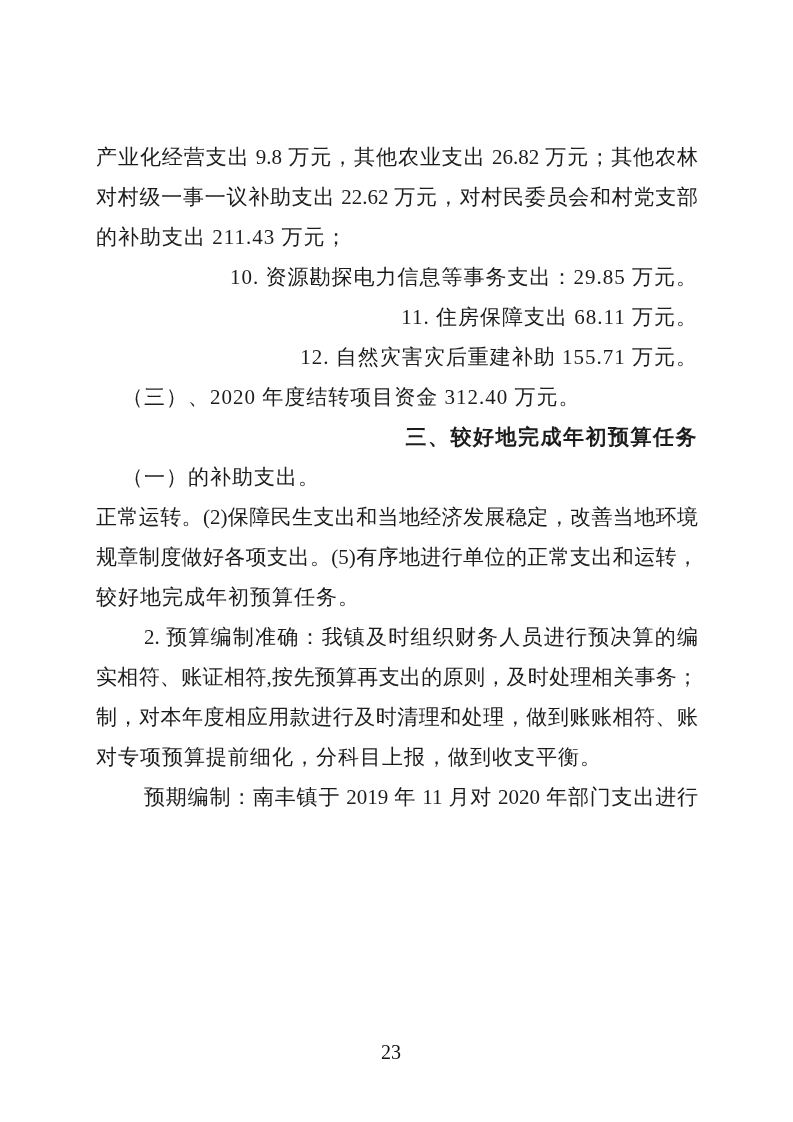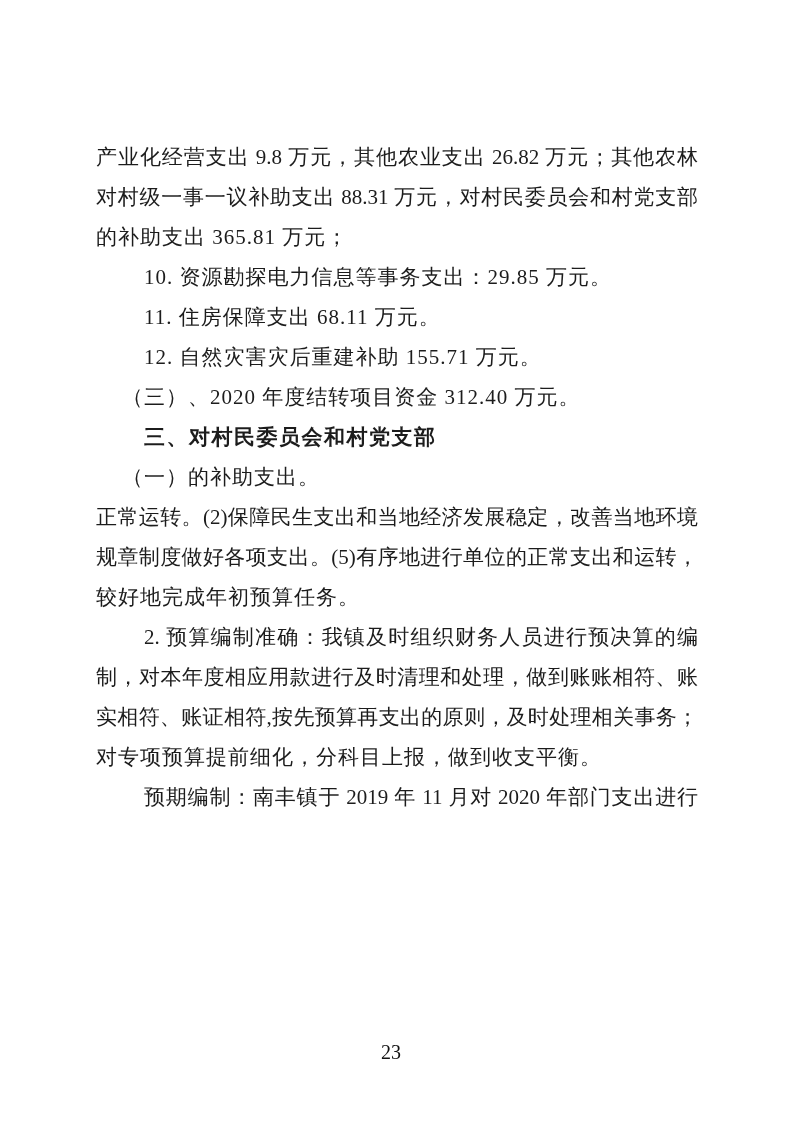--- a/index.html
+++ b/index.html
@@ -32,21 +32,21 @@
   .j {
     white-space: normal;
     text-align: justify;
     text-align-last: justify;
   }
   
   .l {
     text-align: left;
     letter-spacing: 1px;
   }
-  .ind       { text-indent: 48px; }  
+  .ind       { text-indent: 48px; text-align: right; }  
   .ind-paren { text-indent: 26px; }  
   .heading {
     font-family: "Liberation Sans", "DejaVu Sans", sans-serif;
     font-weight: 700;
     letter-spacing: 1.5px;
   }
   .footer {
     position: absolute;
     left: 0;
     top: 1038px;
@@ -56,32 +56,32 @@
     line-height: 28px;
     color: #111111;
   }
 </style>
 </head>
 <body>
 
 <div class="page">
   <div class="text-block">
     <div class="line j">产业化经营支出 9.8 万元，其他农业支出 26.82 万元；其他农林</div>
-    <div class="line j">对村级一事一议补助支出 88.31 万元，对村民委员会和村党支部</div>
-    <div class="line l">的补助支出 365.81 万元；</div>
+    <div class="line j">对村级一事一议补助支出 22.62 万元，对村民委员会和村党支部</div>
+    <div class="line l">的补助支出 211.43 万元；</div>
     <div class="line l ind">10. 资源勘探电力信息等事务支出：29.85 万元。</div>
     <div class="line l ind">11. 住房保障支出 68.11 万元。</div>
     <div class="line l ind">12. 自然灾害灾后重建补助 155.71 万元。</div>
     <div class="line l ind-paren">（三）、2020 年度结转项目资金 312.40 万元。</div>
-    <div class="line l ind heading">三、对村民委员会和村党支部</div>
+    <div class="line l ind heading">三、较好地完成年初预算任务</div>
     <div class="line l ind-paren">（一）的补助支出。</div>
     <div class="line j">正常运转。(2)保障民生支出和当地经济发展稳定，改善当地环境</div>
     <div class="line j">规章制度做好各项支出。(5)有序地进行单位的正常支出和运转，</div>
     <div class="line l">较好地完成年初预算任务。</div>
     <div class="line j ind">2. 预算编制准确：我镇及时组织财务人员进行预决算的编</div>
+    <div class="line j">实相符、账证相符,按先预算再支出的原则，及时处理相关事务；</div>
     <div class="line j">制，对本年度相应用款进行及时清理和处理，做到账账相符、账</div>
-    <div class="line j">实相符、账证相符,按先预算再支出的原则，及时处理相关事务；</div>
     <div class="line l">对专项预算提前细化，分科目上报，做到收支平衡。</div>
     <div class="line j ind">预期编制：南丰镇于 2019 年 11 月对 2020 年部门支出进行</div>
   </div>
 
   <div class="footer">23</div>
 </div>
 
 </body></html>

